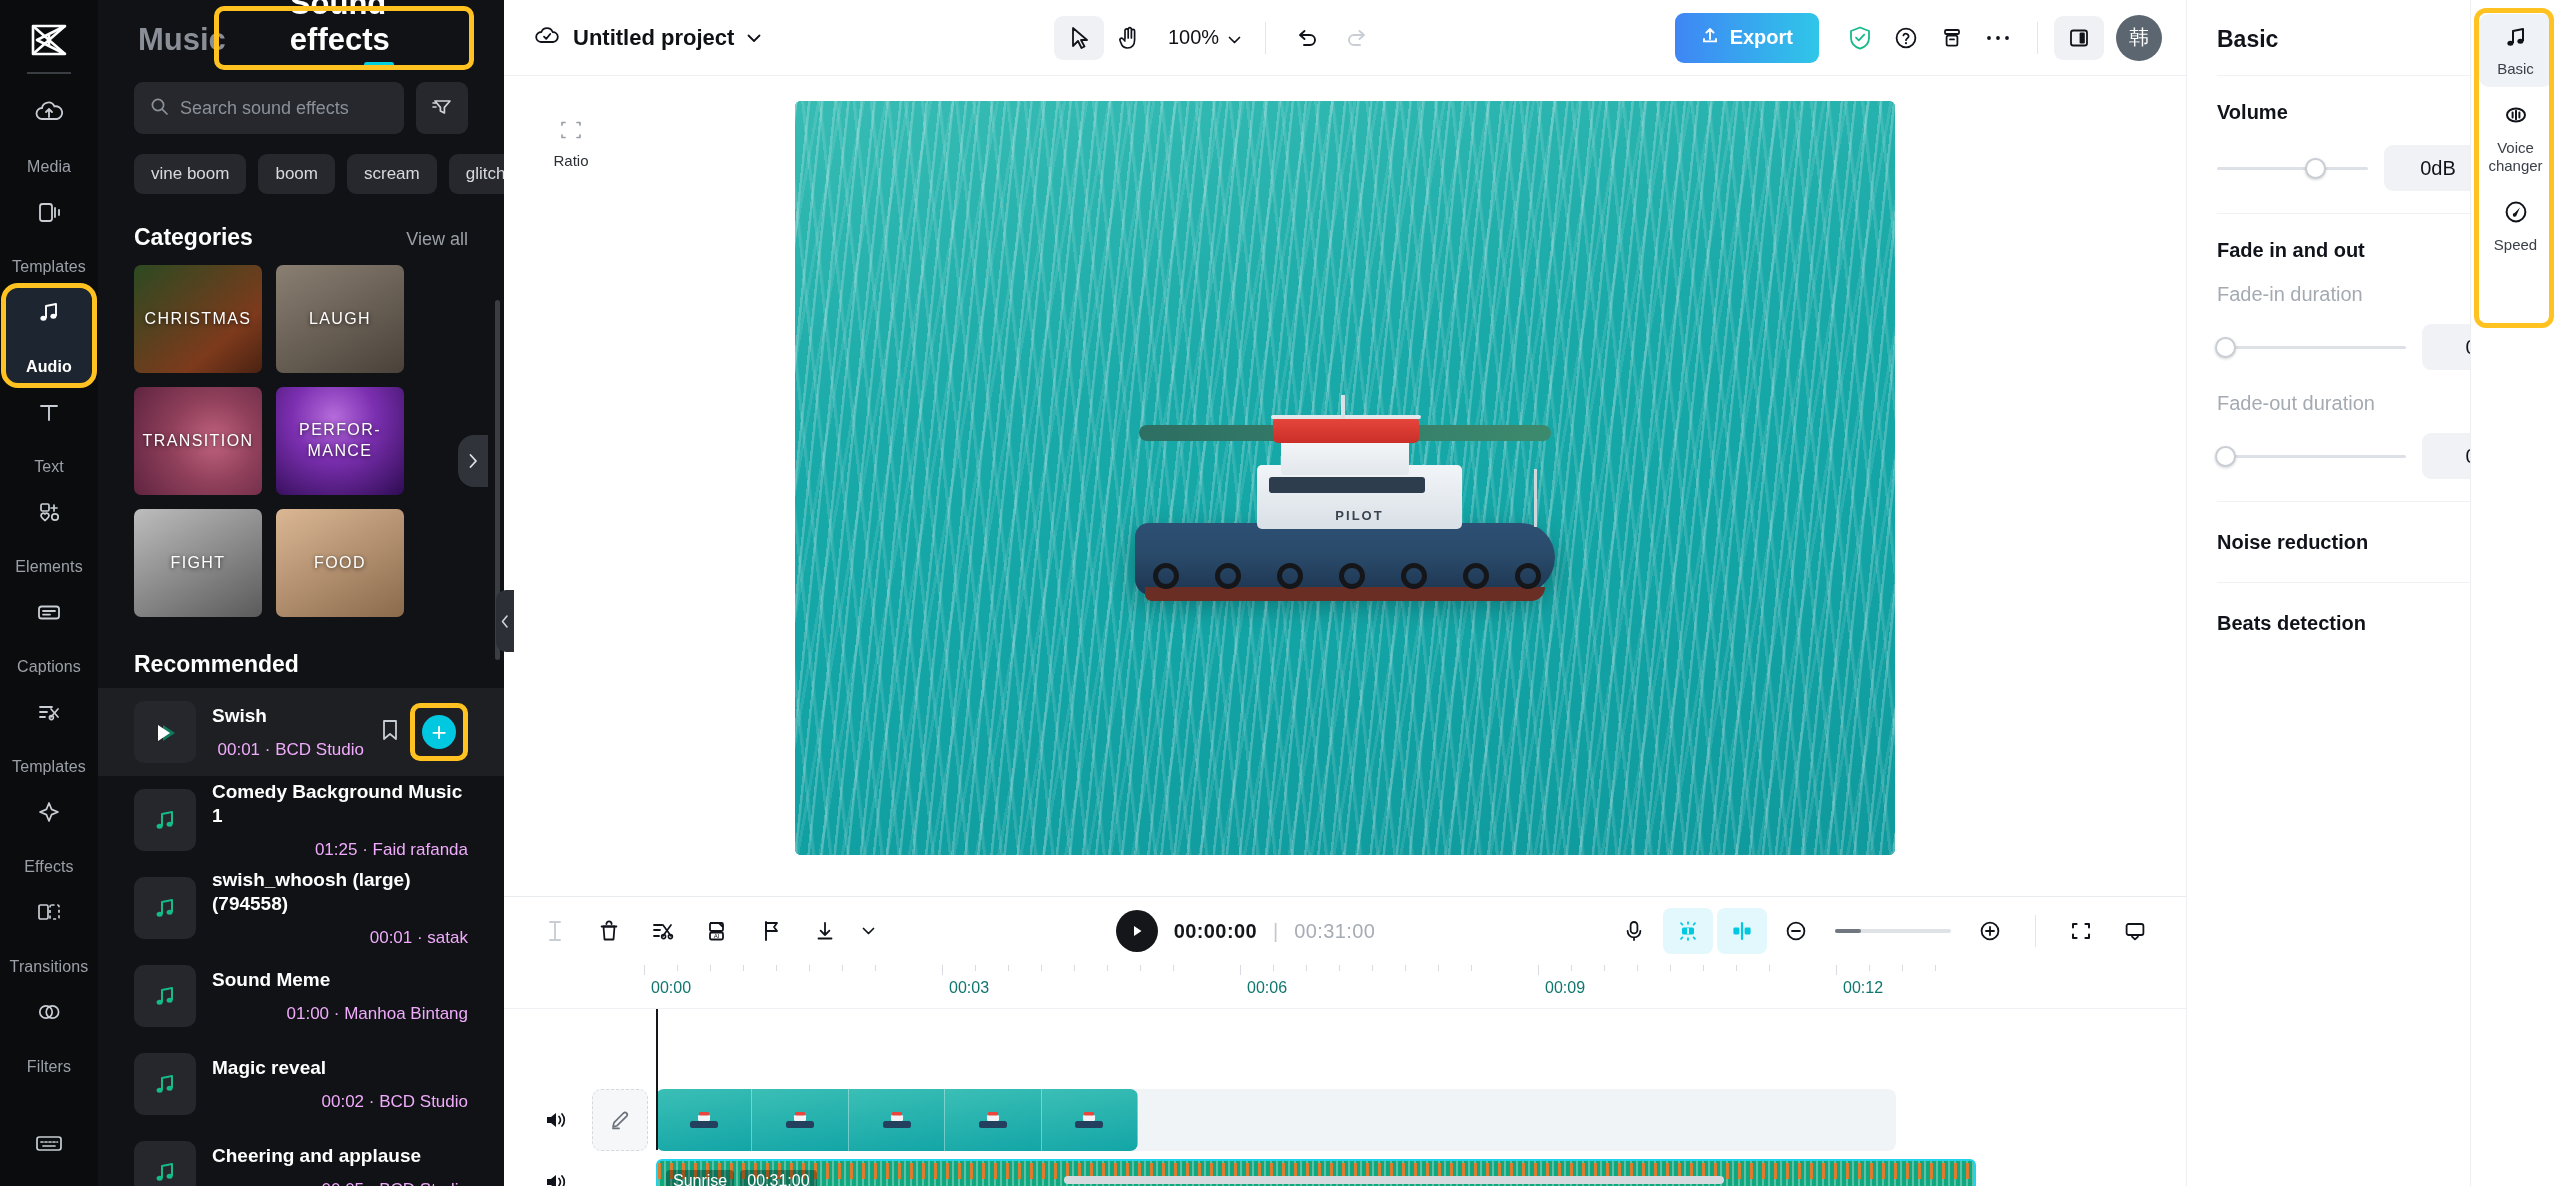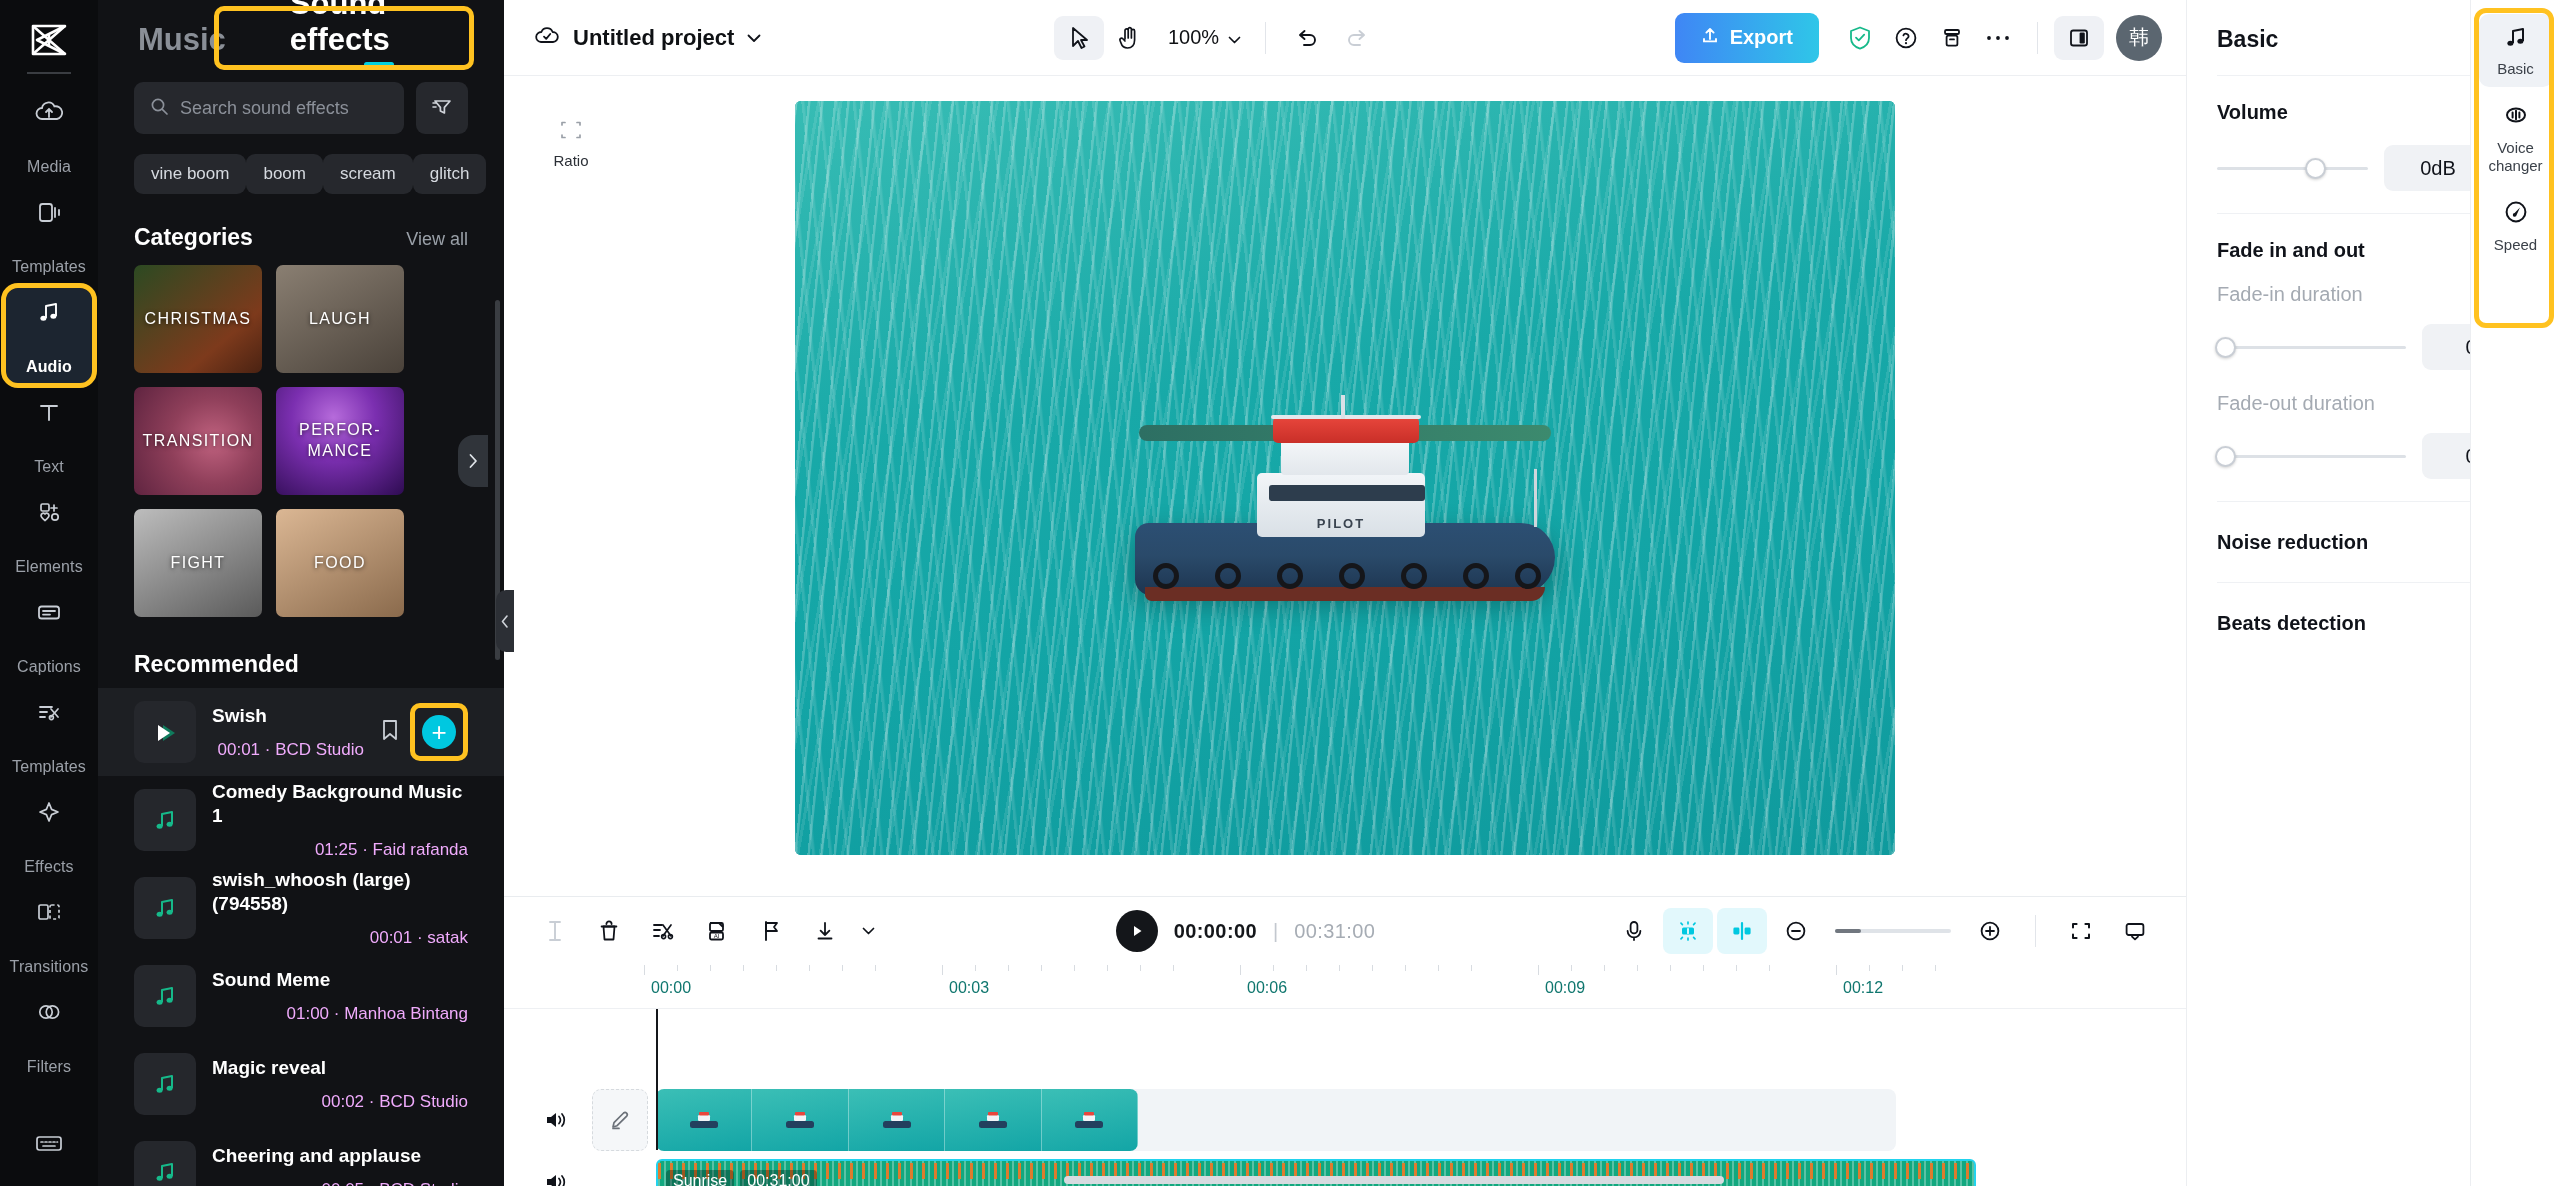--- a/index.html
+++ b/index.html
@@ -57,21 +57,21 @@
   }
   .search-box input {
     background: transparent; border: 0; outline: none; color: #cfd3d9;
     font-size: 18px; font-family: inherit; width: 100%;
   }
   .search-box input::placeholder { color: #8b9099; }
   .filter-btn {
     width: 52px; height: 52px; background: #26282d; border-radius: 9px;
     display:flex; align-items:center; justify-content:center; cursor: pointer;
   }
-  .chips { display:flex; padding: 20px 0 0 36px; overflow:hidden; }
+  .chips { display:flex; gap: 12px; padding: 20px 0 0 36px; overflow:hidden; }
   .chip {
     background: #26282d; color: #d6dae0; font-size: 17px;
     padding: 10px 17px; border-radius: 9px; white-space: nowrap; cursor: pointer;
   }
   .sec-head {
     display:flex; justify-content:space-between; align-items:baseline;
     padding: 30px 36px 14px 36px;
   }
   .sec-title { font-size: 23px; font-weight: bold; color: #fff; }
   .sec-link { font-size: 18px; color: #9aa0a8; cursor:pointer; }
@@ -174,21 +174,21 @@
   }
   
   .boat { position:absolute; left: 50%; top: 54%; transform: translate(-50%,-50%); width: 420px; height: 190px; }
   .hull { position:absolute; left:0; bottom: 8px; width: 420px; height: 72px;
     background: linear-gradient(180deg,#2c4f73 0%, #2a4a6a 45%, #1d3550 100%);
     border-radius: 16px 40px 44px 18px; box-shadow: 0 10px 28px rgba(0,0,0,.3); }
   .hull-strip { position:absolute; left: 4px; top: 12px; width: 412px; height: 16px;
     background: linear-gradient(90deg,#2d6f63,#3c8a6e); border-radius: 8px; }
   .hull-keel { position:absolute; left: 10px; bottom: 2px; width: 400px; height: 14px;
     background:#6b2e24; border-radius: 0 0 30px 14px; }
-  .cabin { position:absolute; left: 122px; bottom: 66px; width: 168px; height: 64px;
+  .cabin { position:absolute; left: 122px; bottom: 74px; width: 205px; height: 64px;
     background: linear-gradient(180deg,#f2f5f8,#d9e0e6); border-radius: 5px; }
   .cabin-win { position:absolute; left: 12px; top: 12px; width: 156px; height: 16px;
     background: #2d3d4d; border-radius: 3px; }
   .pilot-txt { position:absolute; left: 0; right:0; bottom: 6px; text-align:center;
     font-size: 13px; font-weight: bold; color: #3a4450; letter-spacing: 2px; }
   .deck2 { position:absolute; left: 146px; bottom: 128px; width: 128px; height: 36px;
     background: linear-gradient(180deg,#f5f7f9,#e2e7ec); border-radius: 4px; }
   .top-red { position:absolute; left: 138px; bottom: 160px; width: 146px; height: 26px;
     background: linear-gradient(180deg,#e8463c,#c92f28); border-radius: 5px; }
   .mast { position:absolute; left: 206px; bottom: 184px; width: 4px; height: 24px; background:#d9e0e6; }

